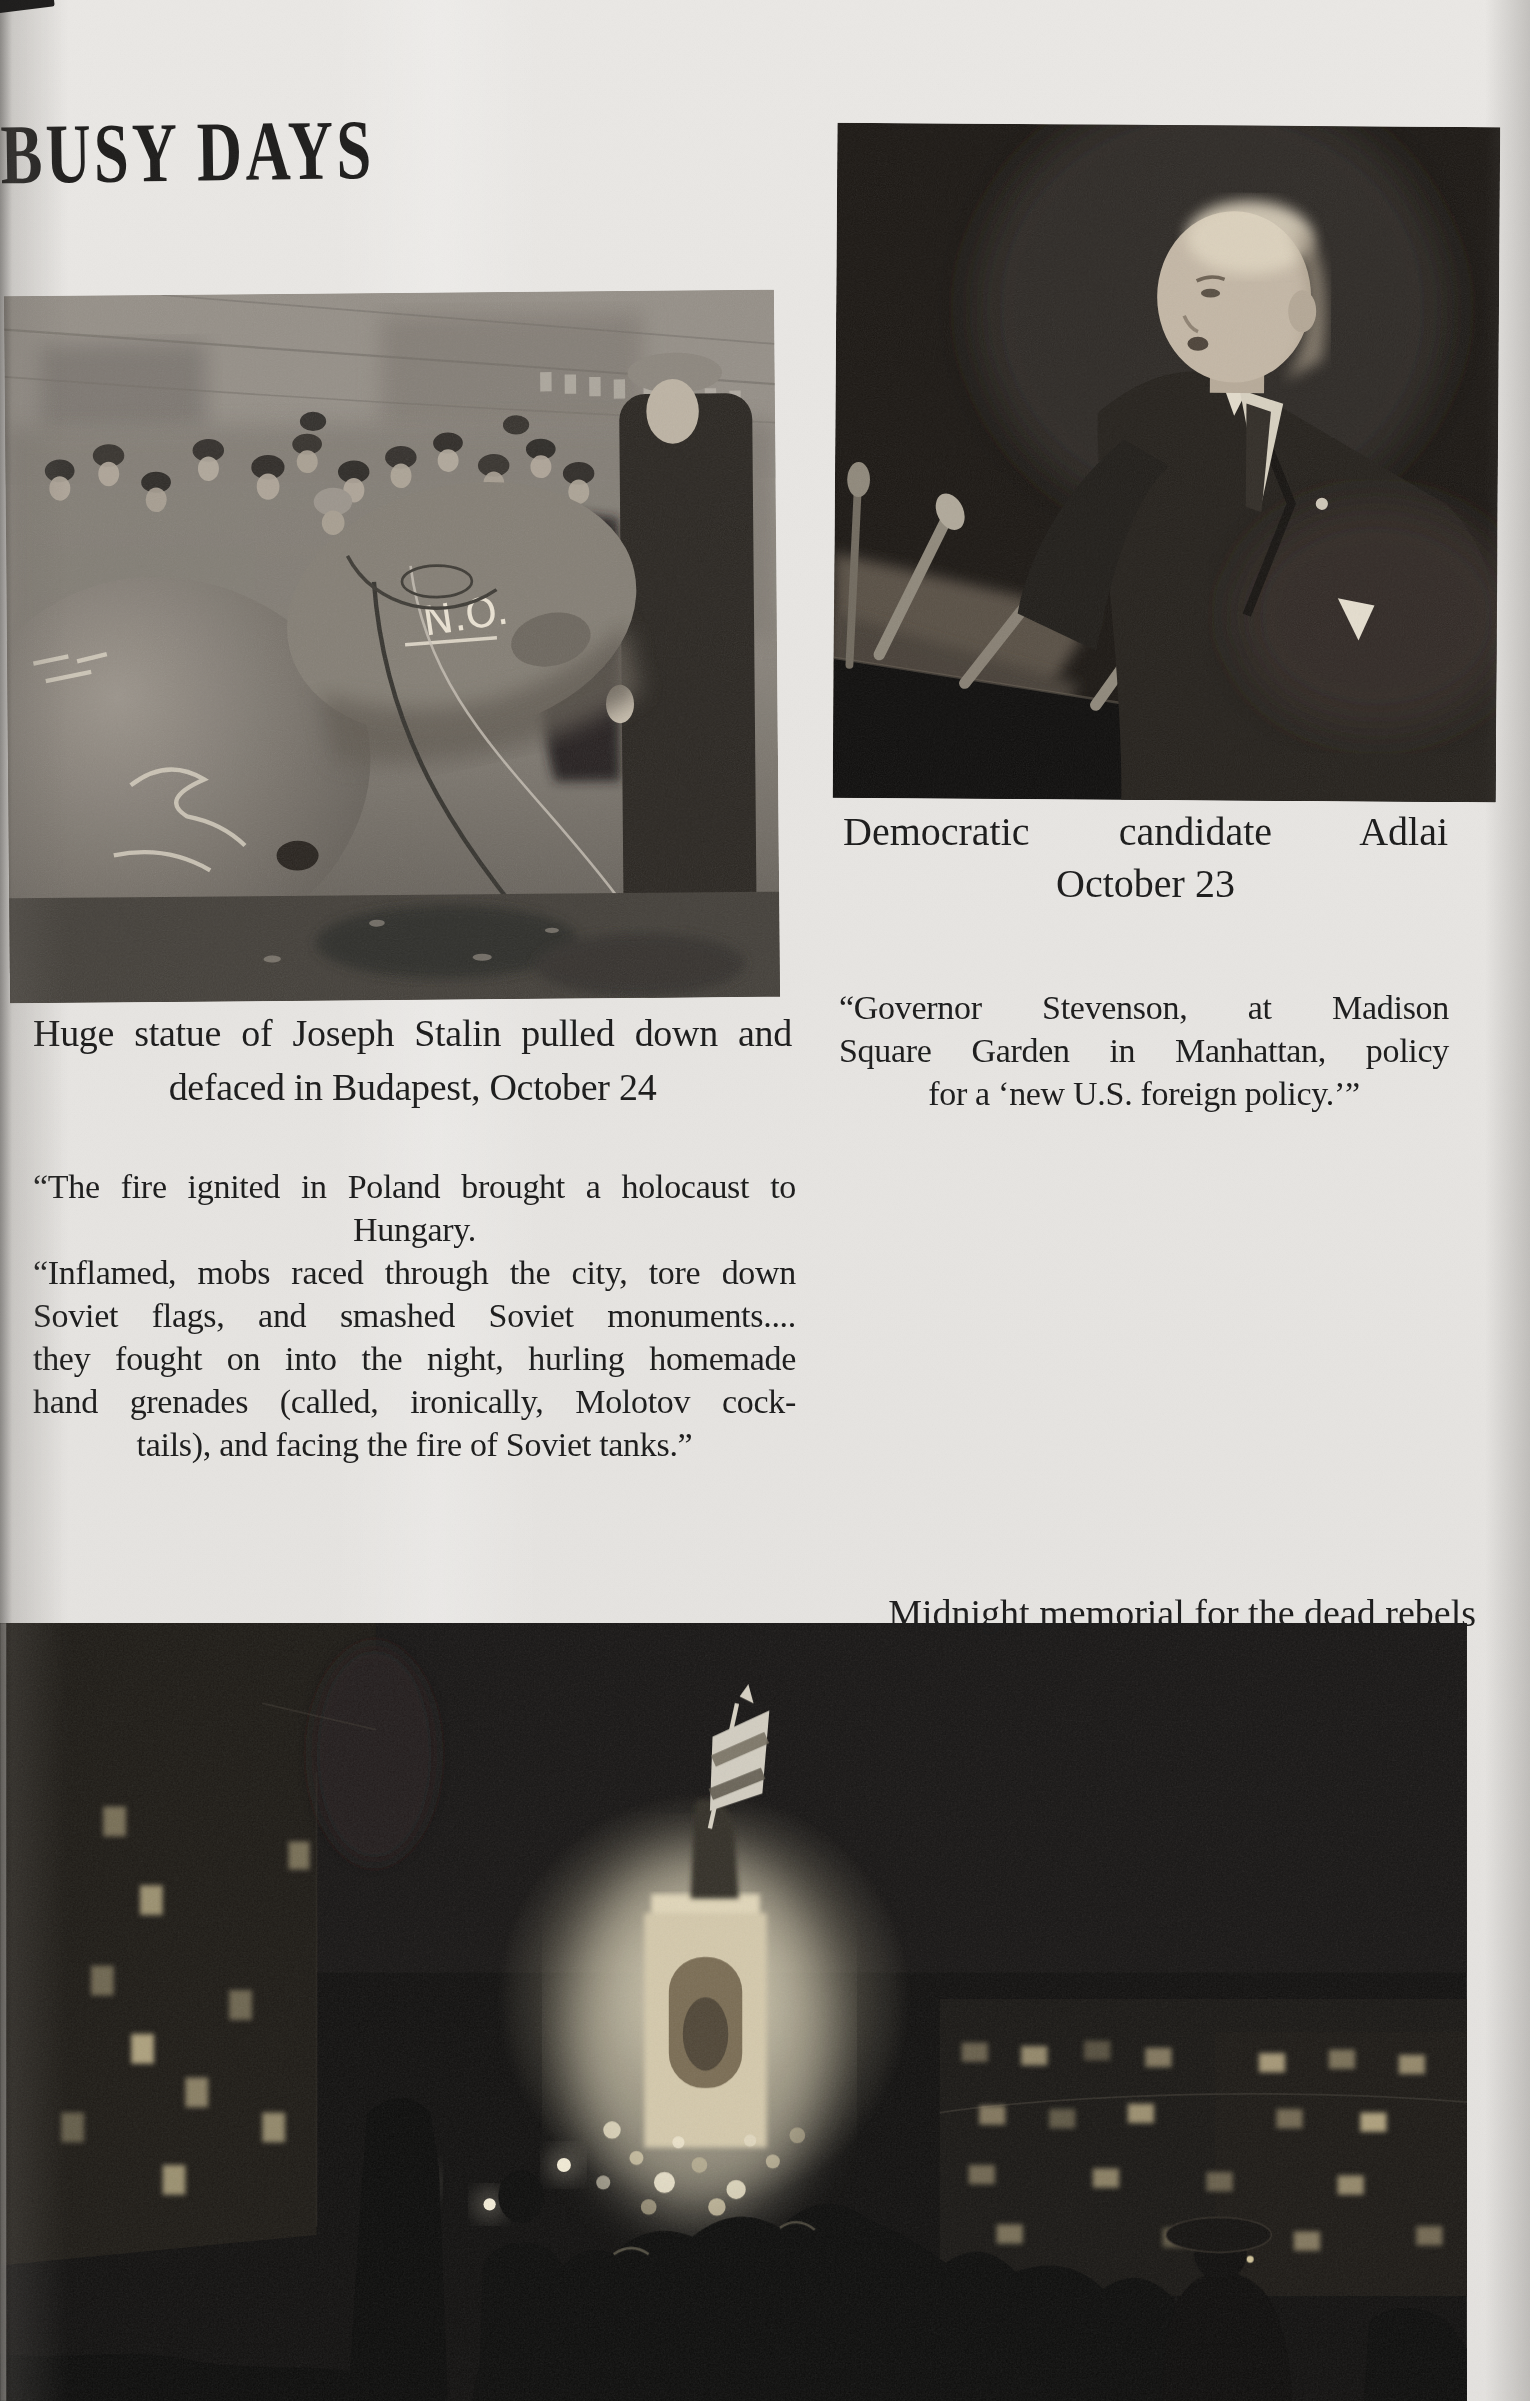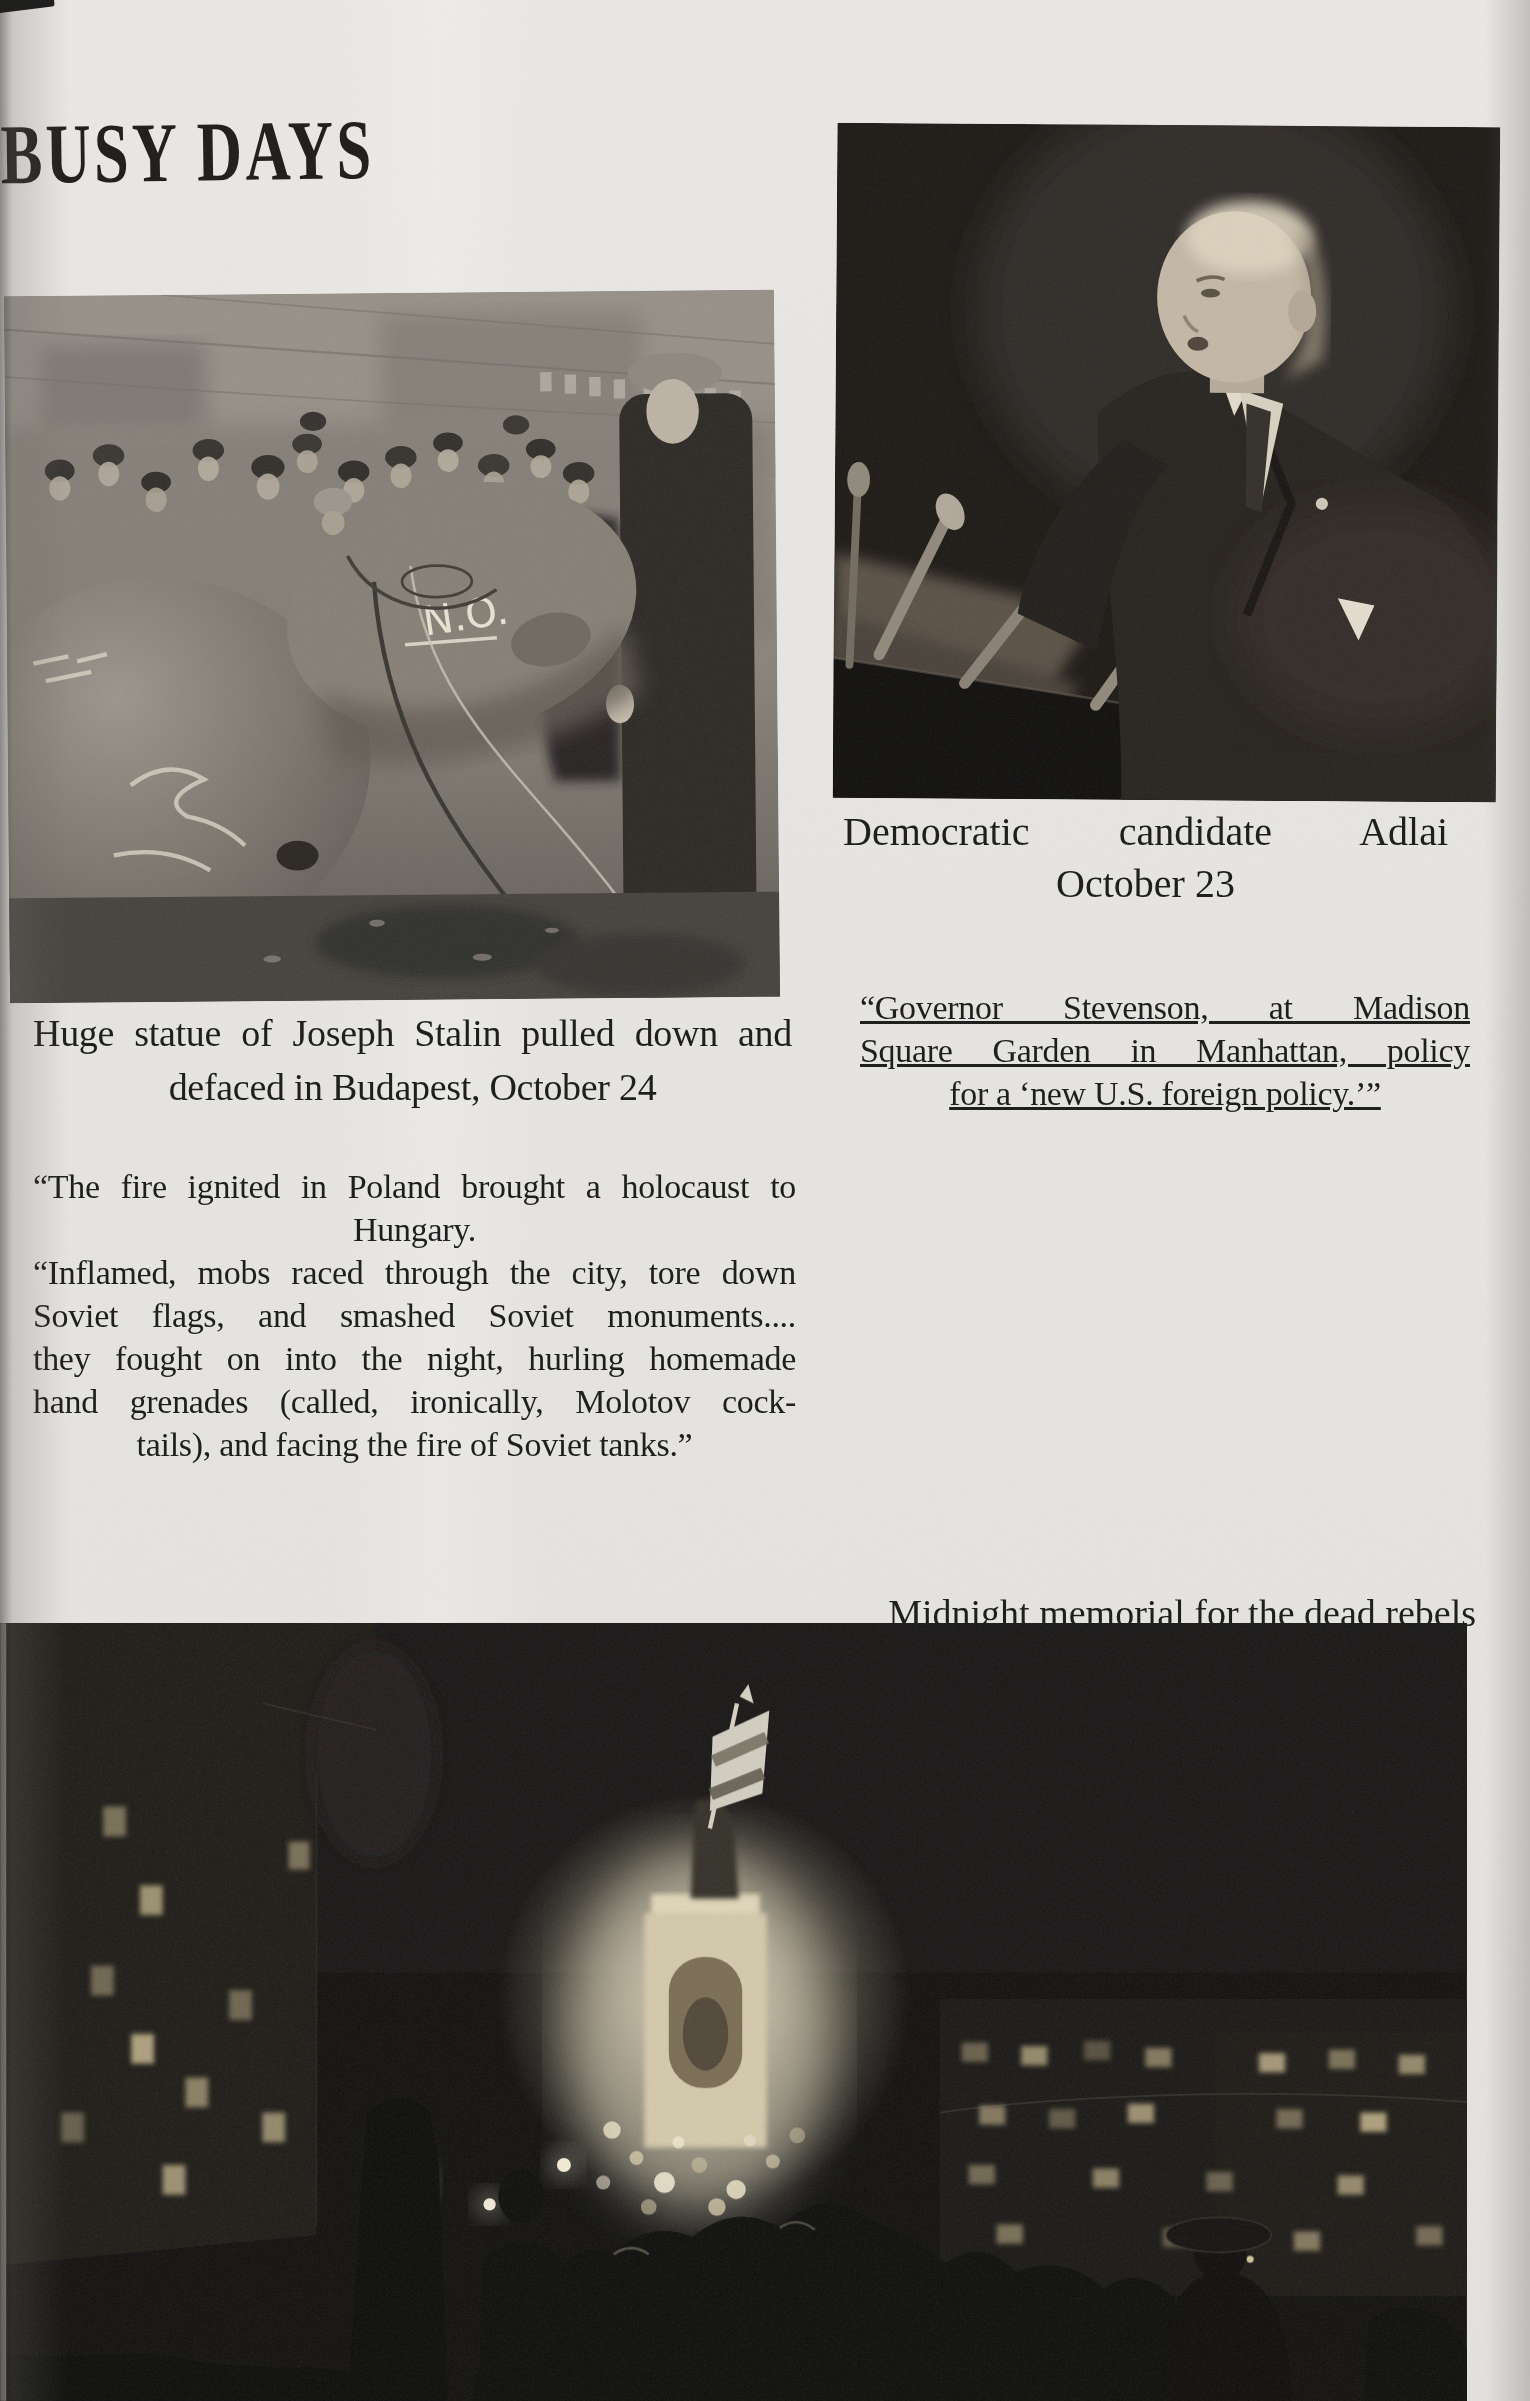--- a/index.html
+++ b/index.html
@@ -16,21 +16,21 @@
     transform:rotate(-0.8deg) scaleY(1.25) scaleX(0.92);transform-origin:left top;color:#1f1e1d;
   }
   .cap{font-size:38px;line-height:54px;letter-spacing:-0.3px;}
   .capR{font-size:40px;line-height:52px;}
   .quote{font-size:34px;line-height:43px;letter-spacing:-0.3px;}
   .line{display:block;text-align:center;}
   .j{text-align:justify;text-align-last:justify;}
   .cap-left{left:33px;top:1006px;width:759px;}
   .quote-left{left:33px;top:1165px;width:763px;}
   .cap-right{left:835px;top:806px;width:605px;margin-left:8px;}
-  .quote-right{left:860px;top:986px;width:610px;text-decoration:underline;}
+  .quote-right{left:839px;top:986px;width:610px;}
   .cap-mid{left:787px;top:1557px;width:689px;font-size:38px;line-height:49px;text-align:right;margin-top:32px;}
   .gutter-left{
     position:absolute;left:0;top:0;width:70px;height:100%;z-index:5;pointer-events:none;
     background:linear-gradient(90deg,rgba(45,42,39,0.50) 0px,rgba(110,106,101,0.25) 12.2px,rgba(0,0,0,0) 68px);
   }
   .edge-right{
     position:absolute;right:0;top:0;width:45px;height:100%;z-index:5;pointer-events:none;
     background:linear-gradient(270deg,rgba(105,102,98,0.30),rgba(0,0,0,0));
   }
   .sheen{

